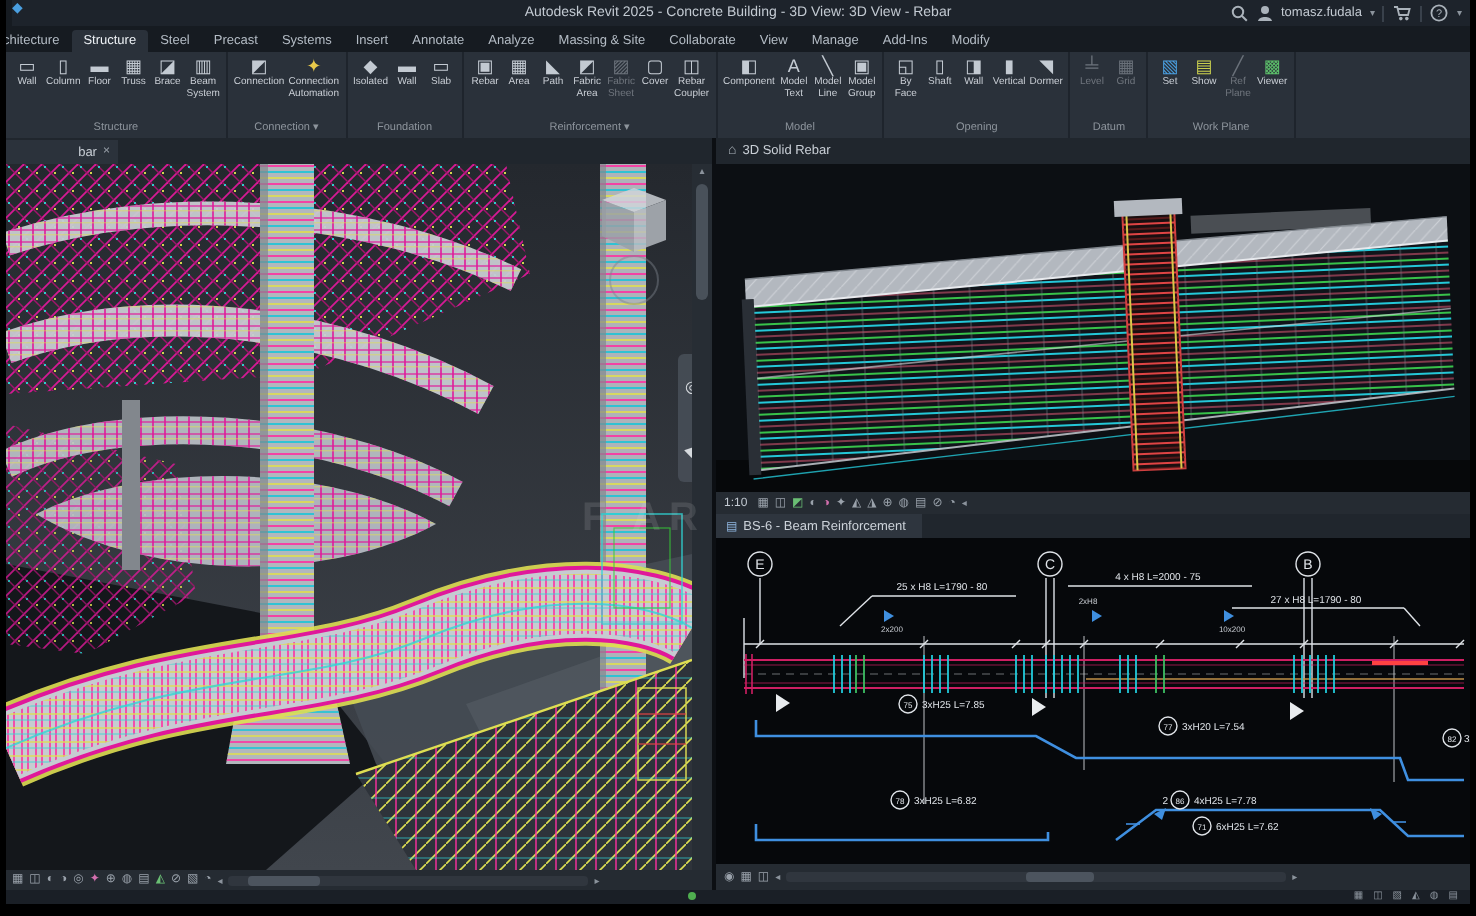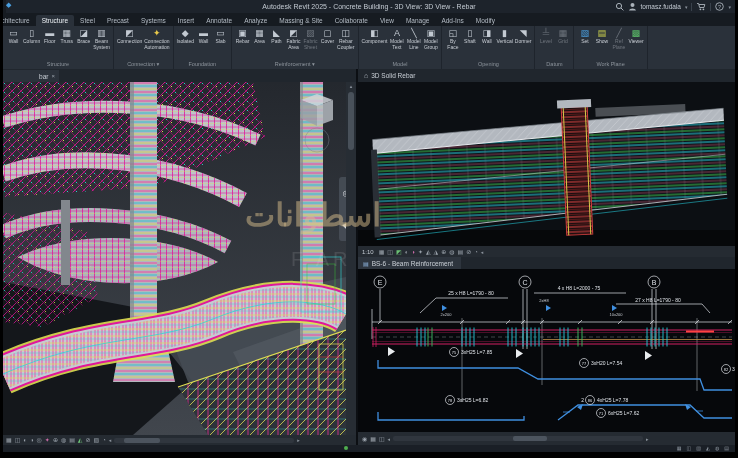--- a/index.html
+++ b/index.html
@@ -73,21 +73,21 @@
   .secvcb{position:absolute;left:0;top:363px;width:377px;height:13px;background:#252b32;display:flex;align-items:center;gap:3px;padding-left:4px;}
 
   
   .statusbar{position:absolute;left:0;top:445px;width:732px;height:7px;background:#1a1f26;}
   .statusbar .gdot{position:absolute;left:341px;top:1px;width:4px;height:4px;border-radius:2px;background:#4fae4f;}
   .statusbar .sicons{position:absolute;right:6px;top:0;display:flex;gap:5px;}
   .statusbar .si{font-size:5px;line-height:7px;color:#8b939c;}
 
   
   .wm1{position:absolute;left:242px;top:196px;font-size:32px;font-weight:bold;color:rgba(216,190,140,.5);letter-spacing:1px;pointer-events:none;z-index:40;}
-  .wm2{position:absolute;left:288px;top:248px;font-size:20px;font-weight:normal;color:rgba(230,230,230,.13);letter-spacing:4px;pointer-events:none;z-index:40;}
+  .wm2{position:absolute;left:288px;top:248px;font-size:20px;font-weight:bold;color:rgba(230,230,230,.13);letter-spacing:4px;pointer-events:none;z-index:40;}
 
   .arrbtn{font-size:5px;color:#8b939c;}
   svg text{font-family:"Liberation Sans",sans-serif;}
 </style>
 </head>
 <body>
 
 <div class="app">
 
   <div class="titlebar">
@@ -708,16 +708,15 @@
     <div class="sicons">
       <span class="si">▦</span>
       <span class="si">◫</span>
       <span class="si">▧</span>
       <span class="si">◭</span>
       <span class="si">◍</span>
       <span class="si">▤</span>
     </div>
   </div>
 
-  <div class="wm1">اسطوانات</div>
   <div class="wm2">F AR</div>
 
 </div>
 
 </body></html>

